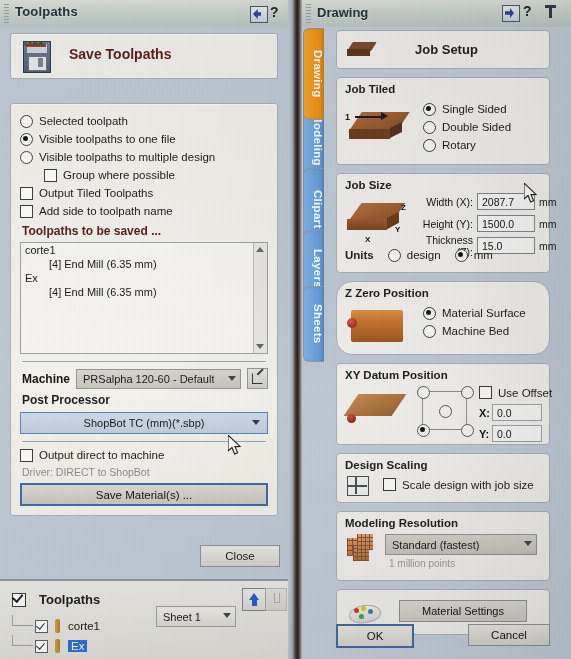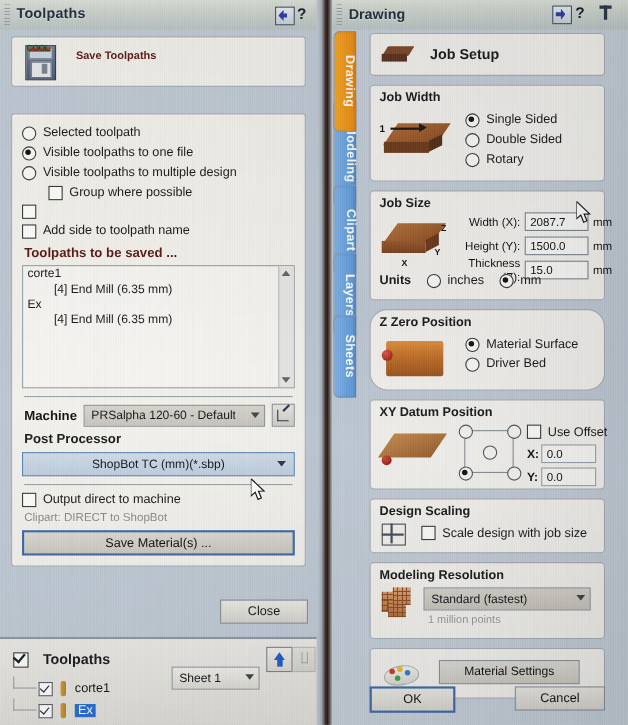--- a/index.html
+++ b/index.html
@@ -52,21 +52,21 @@
   }
   .hdrcard{height:44px;position:relative;margin-bottom:24px;}
   .save-ico{position:absolute;left:8px;top:5px;width:34px;height:34px;}
   .save-ico .disk{position:absolute;left:4px;top:2px;width:26px;height:30px;
      background:linear-gradient(180deg,#6f7f96 0%,#4c5d78 100%);border:1px solid #2d3b4d;}
   .save-ico .lbl{position:absolute;left:7px;top:4px;width:20px;height:9px;background:#cfd6dd;border:1px solid #66707d;}
   .save-ico .lbl-red{position:absolute;left:7px;top:4px;width:20px;height:4px;background:#b23b2e;}
   .save-ico .shut{position:absolute;left:9px;top:17px;width:17px;height:13px;background:#e7e9ea;border:1px solid #6a737d;}
   .save-ico .shut2{position:absolute;left:19px;top:19px;width:5px;height:9px;background:#7b858f;}
   .save-ico .cool{position:absolute;left:5px;top:0px;font-size:8px;font-weight:bold;color:#1c4f2a;letter-spacing:-.5px;}
-  .hdrcard .t{position:absolute;left:58px;top:12px;font-size:10px;font-weight:bold;color:#5c1b16;}
+  .hdrcard .t{position:absolute;left:58px;top:12px;font-size:14px;font-weight:bold;color:#5c1b16;}
 
   .optcard{padding:8px 9px 9px 9px;margin-bottom:9px;}
   .row{display:flex;align-items:center;margin:2px 0 4px 0;line-height:14px;}
   .row.ind{margin-left:24px;}
   .radio{width:11px;height:11px;border:1.5px solid #3b3b3b;border-radius:50%;
     background:#fbfbf9;margin-right:6px;flex:0 0 auto;position:relative;}
   .radio.on:after{content:"";position:absolute;left:2px;top:2px;width:5px;height:5px;border-radius:50%;background:#141414;}
   .cbox{width:11px;height:11px;border:1.5px solid #3b3b3b;background:#fdfdfb;margin-right:6px;flex:0 0 auto;position:relative;}
   .cbox.on:after{content:"";position:absolute;left:1px;top:-2px;width:5px;height:8px;
     border:solid #18202a;border-width:0 2px 2px 0;transform:rotate(40deg);}
@@ -178,21 +178,21 @@
     box-shadow:inset -2px 0 3px rgba(0,0,0,.12);
     letter-spacing:.3px;
   }
   .vtab.active{background:linear-gradient(90deg,#f6a623,#ee8b12);color:#fff;z-index:5;}
   .vtab.blue{background:linear-gradient(90deg,#7fb3e8,#5c97d8);}
 
   .rp-body{position:absolute;left:34px;top:30px;width:214px;}
   .rcard{background:#f4f2ee;border:1px solid #a9b1b8;border-radius:4px;margin-bottom:8px;position:relative;}
   .rcard .ct{font-size:11.5px;font-weight:bold;color:#1b1c1e;position:absolute;left:8px;top:5px;}
 
-  .jobsetup{height:37px;display:flex;align-items:center;}
+  .jobsetup{height:37px;display:flex;align-items:center;gap:24px;}
   .js-ico{width:30px;height:20px;margin-left:10px;position:relative;}
   .js-ico .top{position:absolute;left:3px;top:2px;width:24px;height:9px;background:#7d4a2a;
     transform:skewX(-32deg);border-radius:1px;}
   .js-ico .front{position:absolute;left:0px;top:9px;width:23px;height:7px;background:#5d3520;}
   .js-title{font-size:13px;font-weight:bold;color:#1b1c1e;margin-left:14px;}
 
   .jobtype{height:86px;}
   .jt-ico{position:absolute;left:12px;top:26px;width:58px;height:42px;}
   .jt-ico .slab-top{position:absolute;left:6px;top:8px;width:48px;height:20px;background:linear-gradient(150deg,#b06a36,#8a4f26);
     transform:skewX(-34deg);}
@@ -335,20 +335,21 @@
         <span class="rlabel">Visible toolpaths to multiple design</span>
       </div>
 
       <div class="row ind">
         <span class="cbox"></span>
         <span class="rlabel">Group where possible</span>
       </div>
 
       <div class="row">
         <span class="cbox"></span>
+        <span class="rlabel">Output Tiled Toolpaths</span>
       </div>
 
       <div class="row">
         <span class="cbox"></span>
         <span class="rlabel">Add side to toolpath name</span>
       </div>
 
       <div class="sect-title">Toolpaths to be saved ...</div>
 
       <div class="listbox">
@@ -379,21 +380,21 @@
         <span class="cv">ShopBot TC (mm)(*.sbp)</span>
         <span class="arw"></span>
       </div>
 
       <div class="hr"></div>
 
       <div class="row">
         <span class="cbox"></span>
         <span class="rlabel">Output direct to machine</span>
       </div>
-      <div class="drvtxt">Clipart: DIRECT to ShopBot</div>
+      <div class="drvtxt">Driver: DIRECT to ShopBot</div>
 
       <div class="savebtn">Save Material(s) ...</div>
     </div>
 
   </div>
 
   <div class="closebtn">Close</div>
 
   <div class="tp-sep"></div>
   <div class="tp-panel">
@@ -451,21 +452,21 @@
 
     <div class="rcard jobsetup">
       <div class="js-ico">
         <div class="top"></div>
           <div class="front"></div>
       </div>
       <div class="js-title">Job Setup</div>
     </div>
 
     <div class="rcard jobtype">
-      <div class="ct">Job Width</div>
+      <div class="ct">Job Tiled</div>
       <div class="jt-ico">
         <div class="one">1</div>
         <div class="slab-top"></div>
           <div class="slab-side"></div>
           <div class="slab-side2"></div>
         <div class="arrw"></div>
           <div class="arrwh"></div>
       </div>
       <div class="jt-opts">
         <div class="row">
@@ -507,21 +508,21 @@
         <div class="dim-row">
           <span class="dim-lbl">Thickness (Z):</span>
           <span class="dim-in">15.0</span>
           <span class="dim-unit">mm</span>
         </div>
       </div>
       <div class="units-row">
         <span class="u-lbl">Units</span>
         <span class="row" style="margin:0;">
           <span class="radio"></span>
-          <span class="rlabel">inches</span>
+          <span class="rlabel">design</span>
         </span>
         <span class="row" style="margin:0;">
           <span class="radio on"></span>
           <span class="rlabel">mm</span>
         </span>
       </div>
     </div>
 
     <div class="rcard zzero">
       <div class="ct">Z Zero Position</div>
@@ -529,21 +530,21 @@
         <div class="blk"></div>
           <div class="dot"></div>
       </div>
       <div class="zz-opts">
         <div class="row">
           <span class="radio on"></span>
           <span class="rlabel">Material Surface</span>
         </div>
         <div class="row">
           <span class="radio"></span>
-          <span class="rlabel">Driver Bed</span>
+          <span class="rlabel">Machine Bed</span>
         </div>
       </div>
     </div>
 
     <div class="rcard xydat">
       <div class="ct">XY Datum Position</div>
       <div class="xy-ico">
         <div class="par"></div>
           <div class="dot"></div>
       </div>

